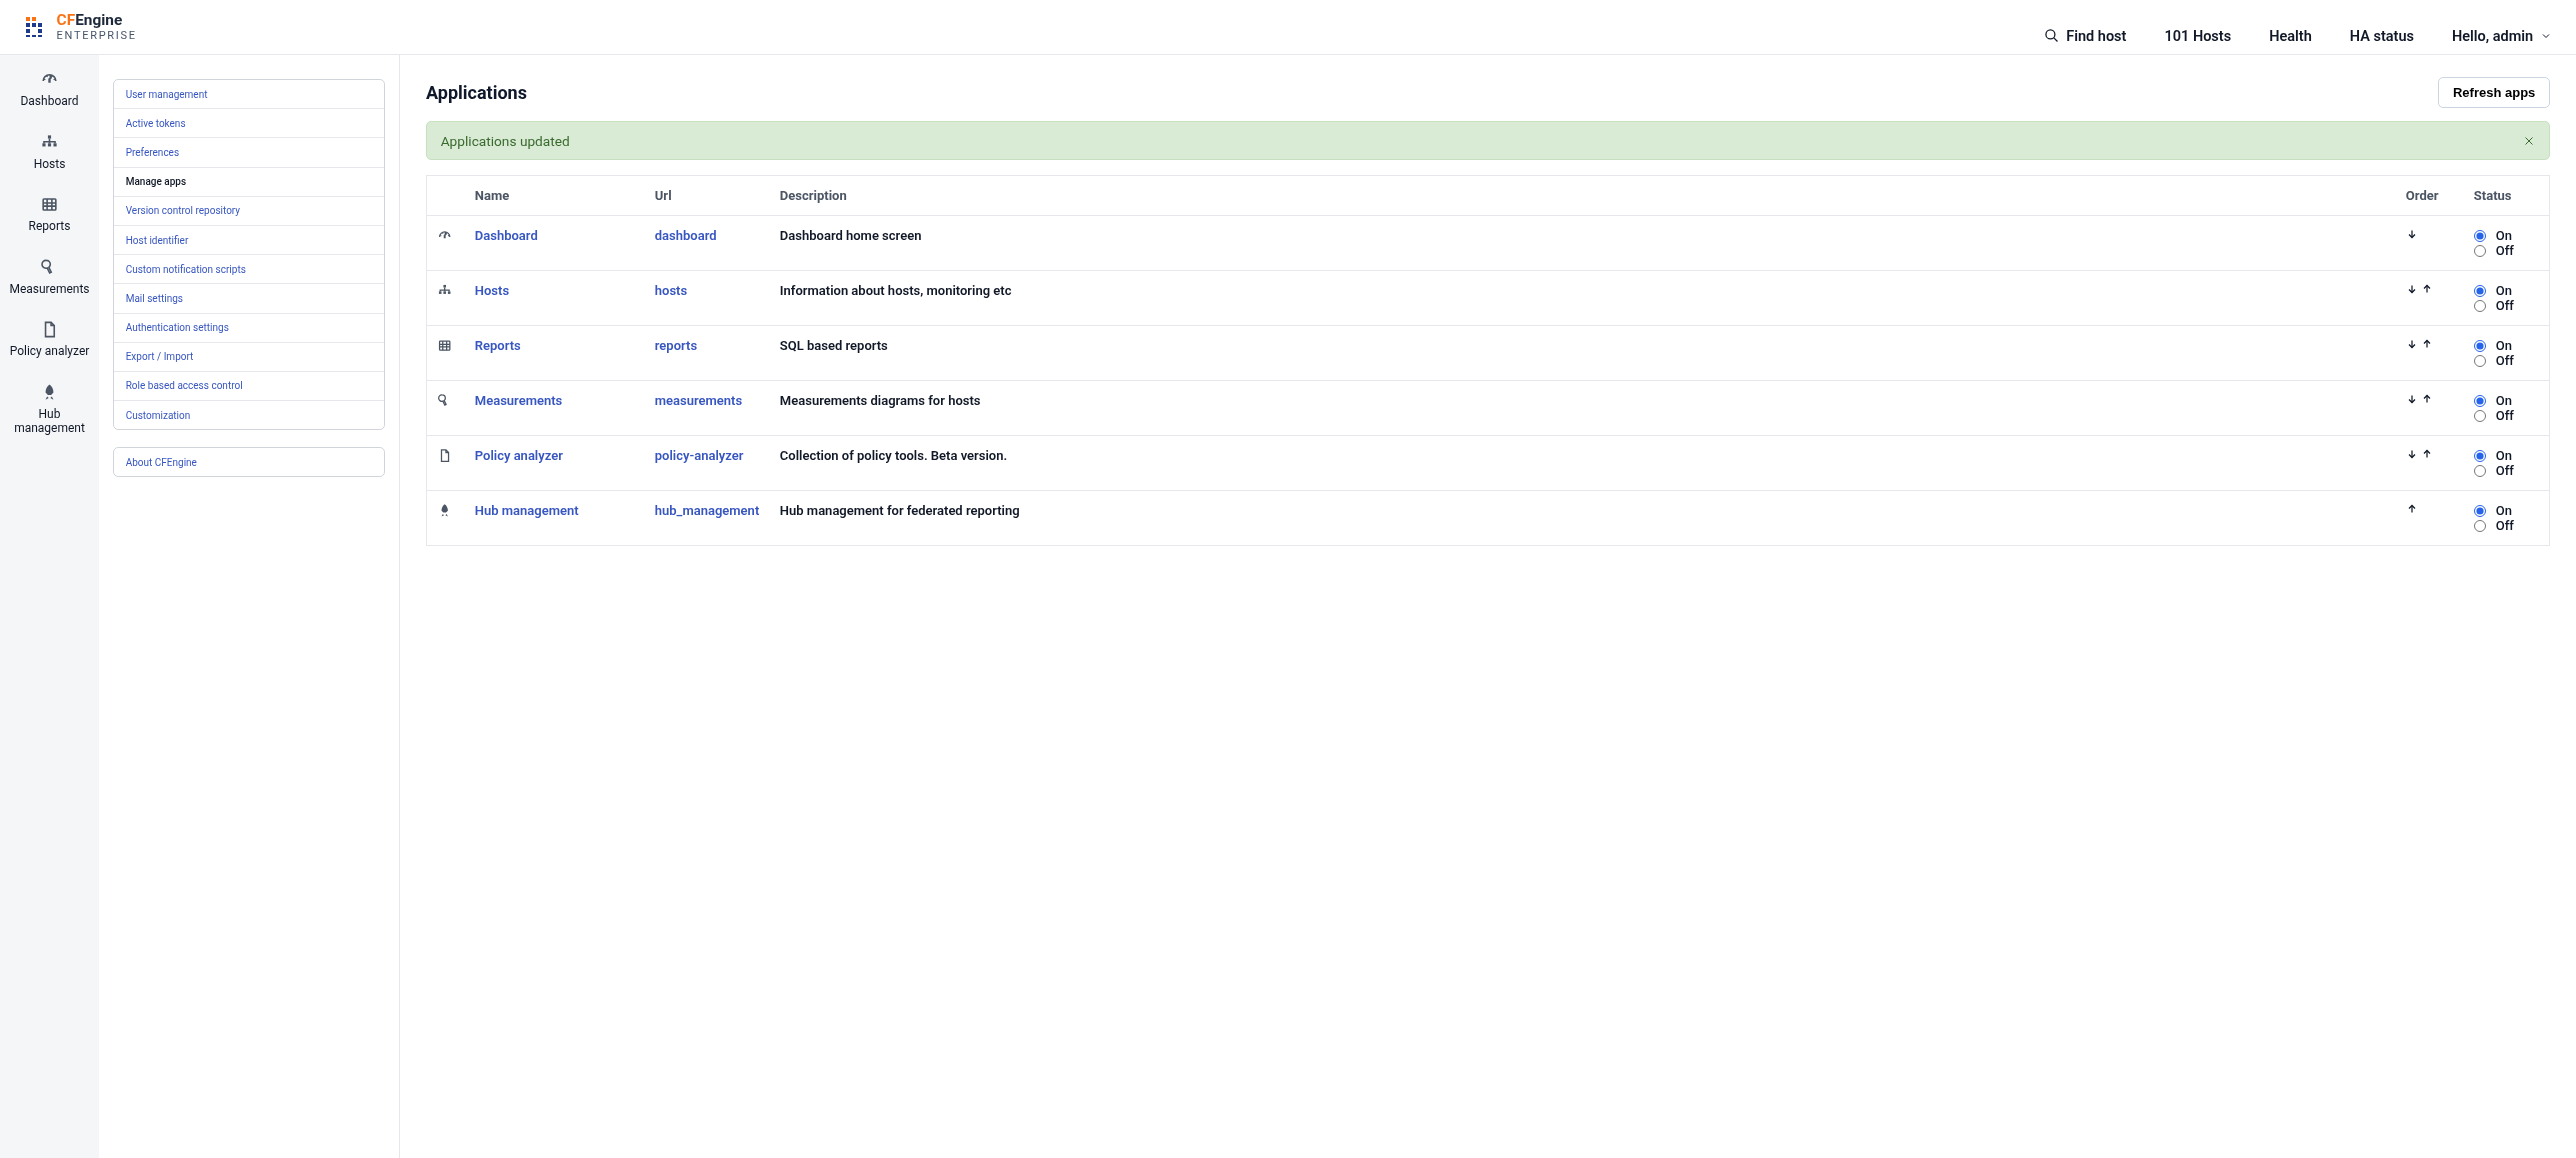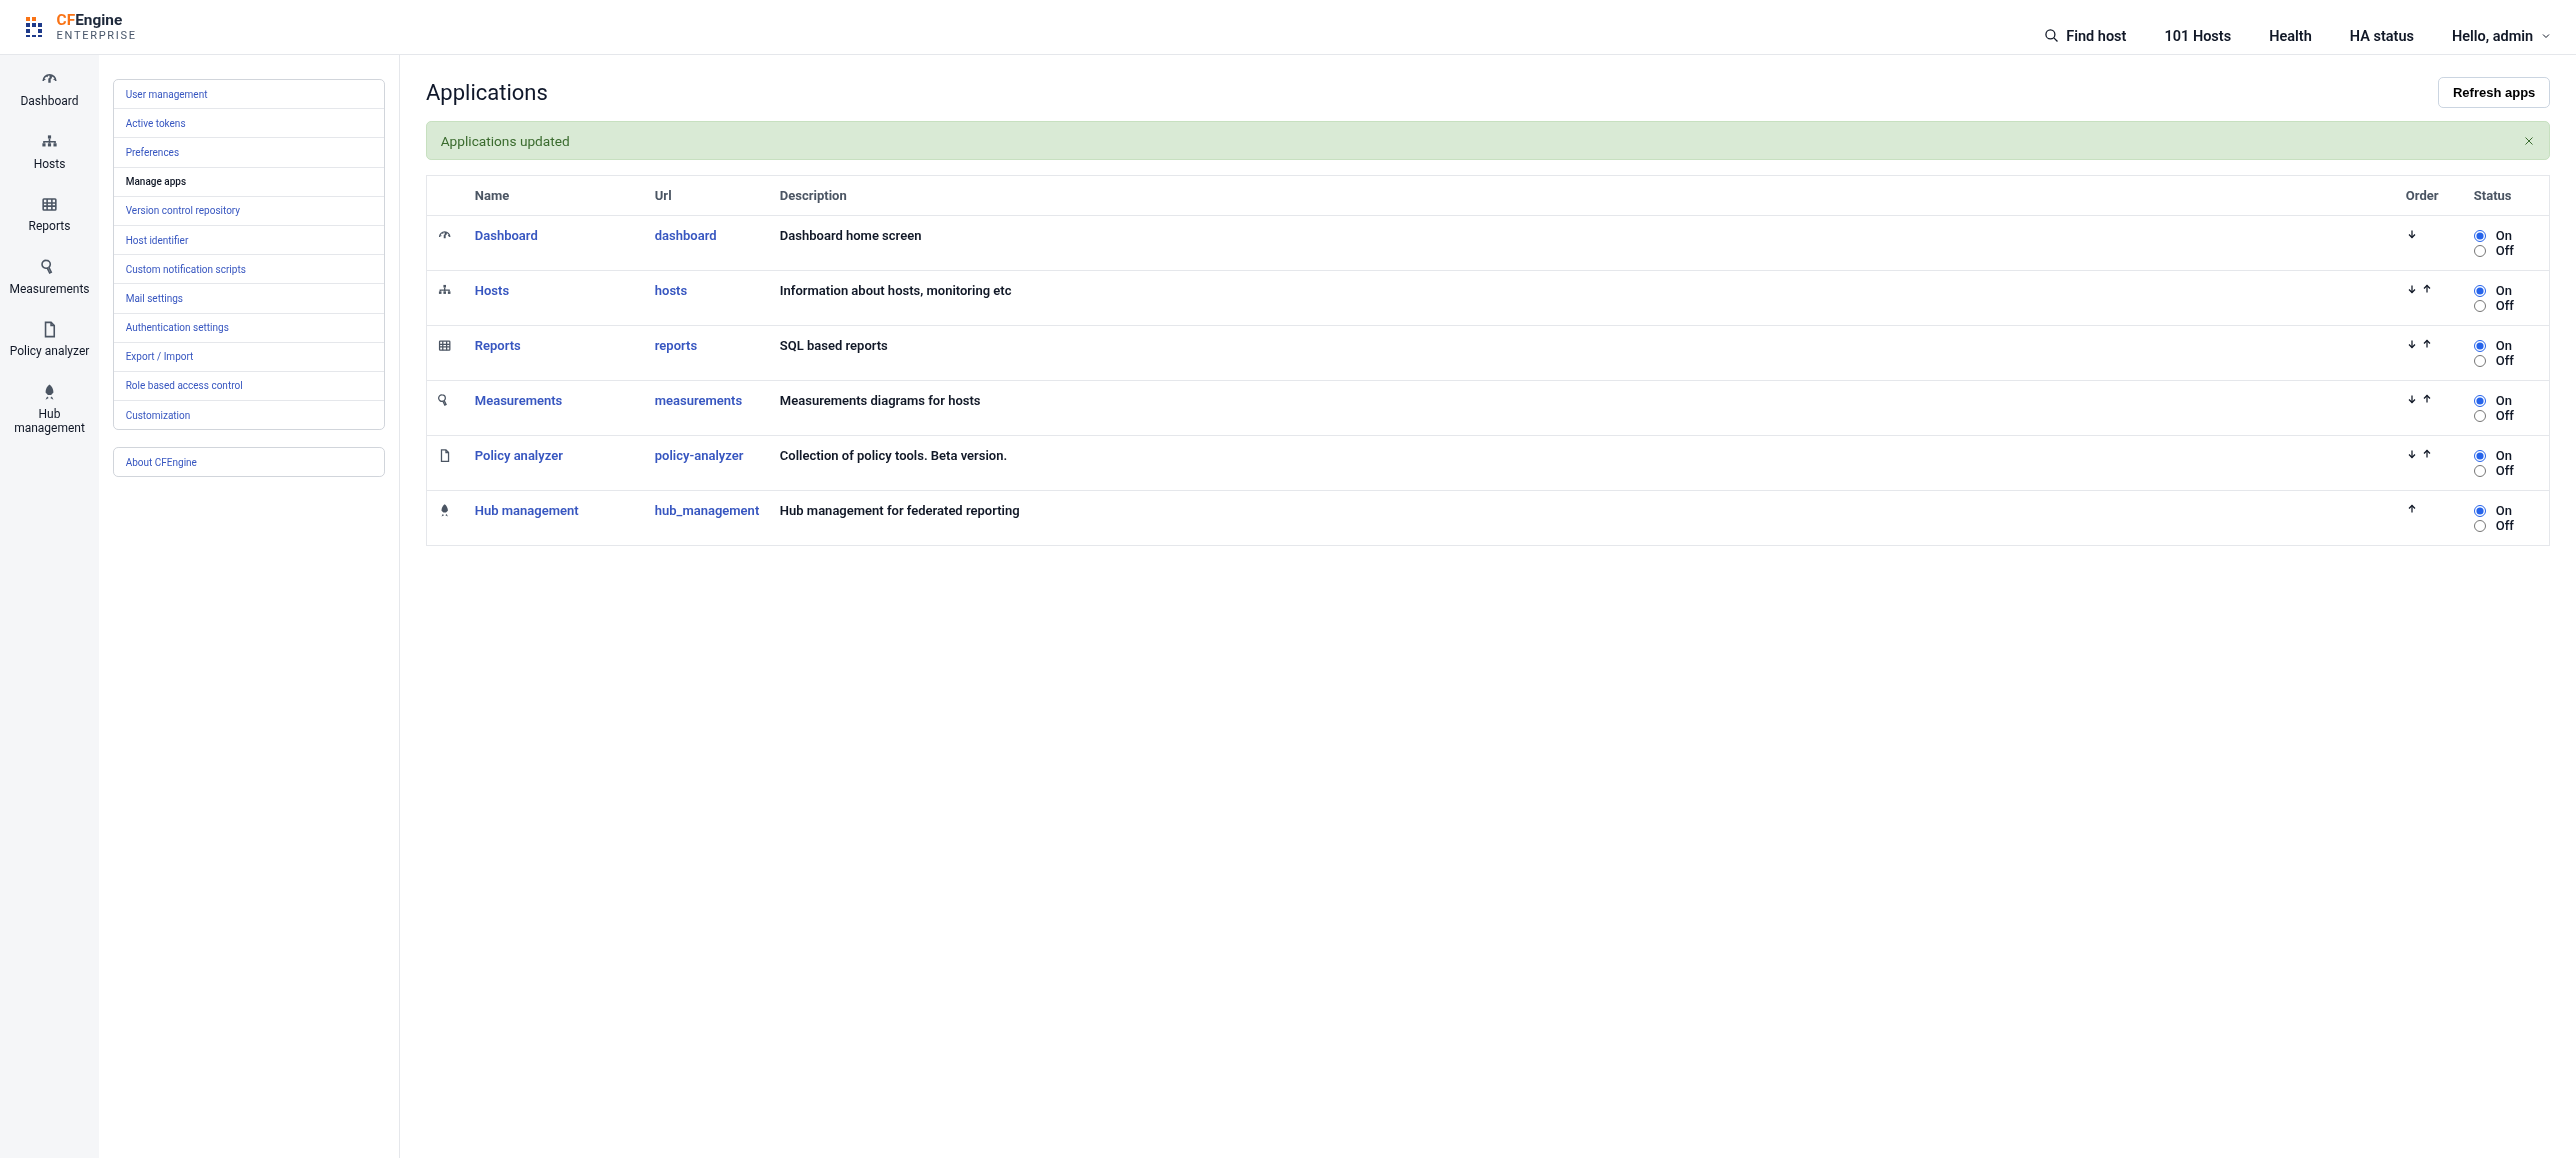--- a/index.html
+++ b/index.html
@@ -29,21 +29,21 @@
 
   .subpanel { width: 301px; border-right: 0.9px solid #e5e7eb; padding: 24px 13.7px; }
   .menu-box { border: 0.9px solid #d1d5db; border-radius: 5.1px; overflow: hidden; }
   .menu-box + .menu-box { margin-top: 17px; }
   .menu-row { padding: 8.6px 12px; font-size: 10px; border-top: 0.9px solid #e5e7eb; cursor: pointer; color: #3756c0; }
   .menu-row:first-child { border-top: none; }
   .menu-row.active { color: #111827; font-weight: 500; background: #fff; }
 
   .main { flex: 1; padding: 22px 26px 34px 26px; }
   .main-head { display: flex; align-items: center; justify-content: space-between; margin-bottom: 13.7px; }
-  .main-title { font-size: 22px; font-weight: 400; color: #0f172a; }
+  .main-title { font-size: 18px; font-weight: 700; color: #0f172a; }
   .btn-outline { border: 0.9px solid #cbd5e1; background: #fff; padding: 6.8px 13.7px; border-radius: 5.1px; font-size: 13px; font-weight: 600; cursor: pointer; }
   .btn-primary { background: #1e3a8a; color: #fff; border: none; padding: 8.6px 17px; border-radius: 5.1px; font-size: 13.7px; font-weight: 700; cursor: pointer; }
 
   .alert { background: #d9ead5; border: 0.9px solid #c7e0c0; color: #3a6b2e; border-radius: 5.1px; padding: 10.3px 13.7px; display: flex; align-items: center; justify-content: space-between; margin-bottom: 15.4px; }
   .alert-close { width: 12px; height: 12px; stroke: #3a6b2e; stroke-width: 2; cursor: pointer; }
 
   table.apps { width: 100%; border-collapse: collapse; border: 0.9px solid #e5e7eb; }
   table.apps th, table.apps td { text-align: left; padding: 12px 10.3px; border-top: 0.9px solid #e5e7eb; vertical-align: top; font-size: 13px; }
   table.apps th { background: #fff; color: #4b5563; font-weight: 700; border-top: none; }
   table.apps td .link { color: #3756c0; font-weight: 600; }

